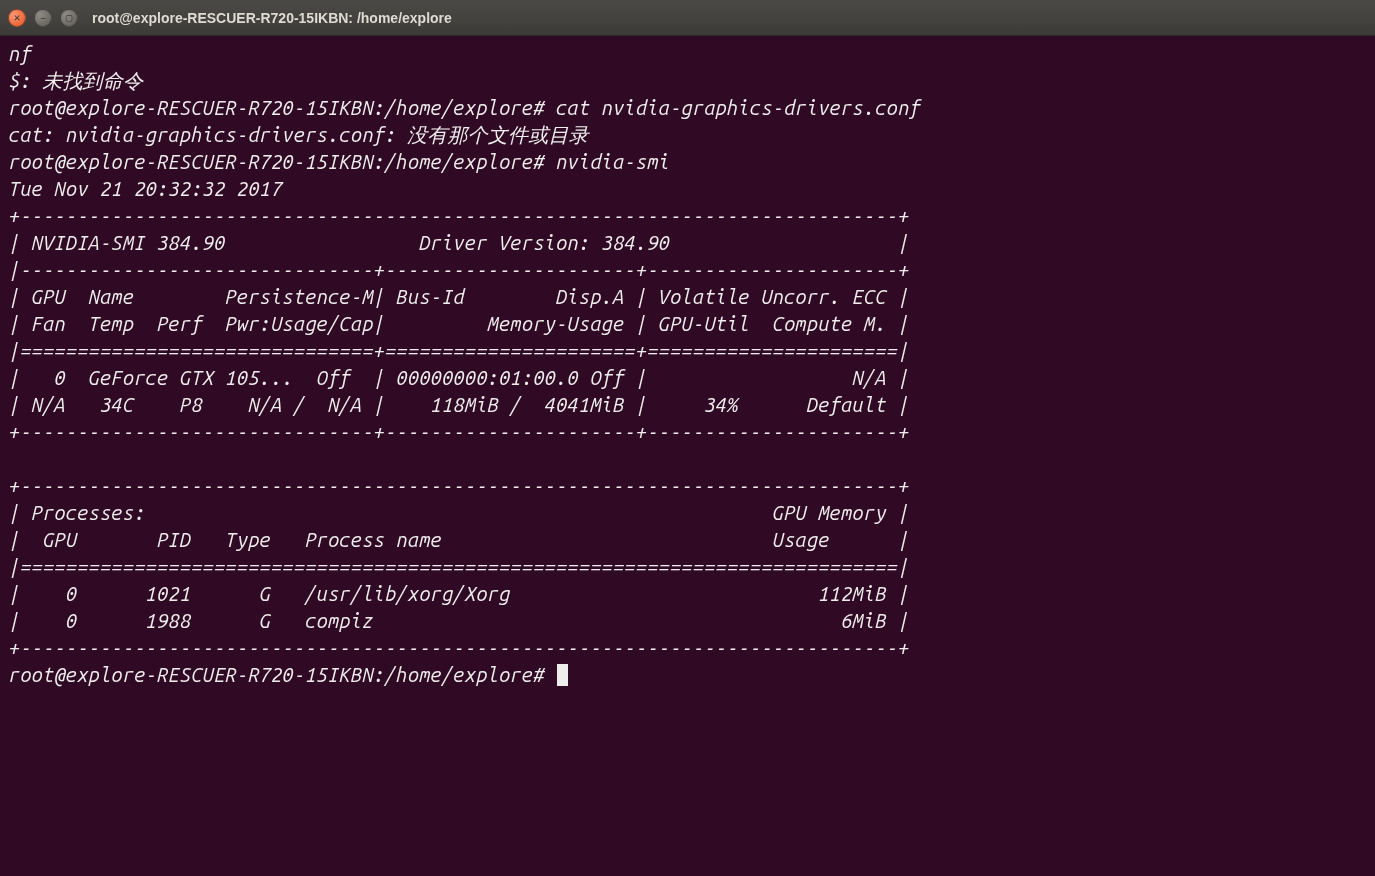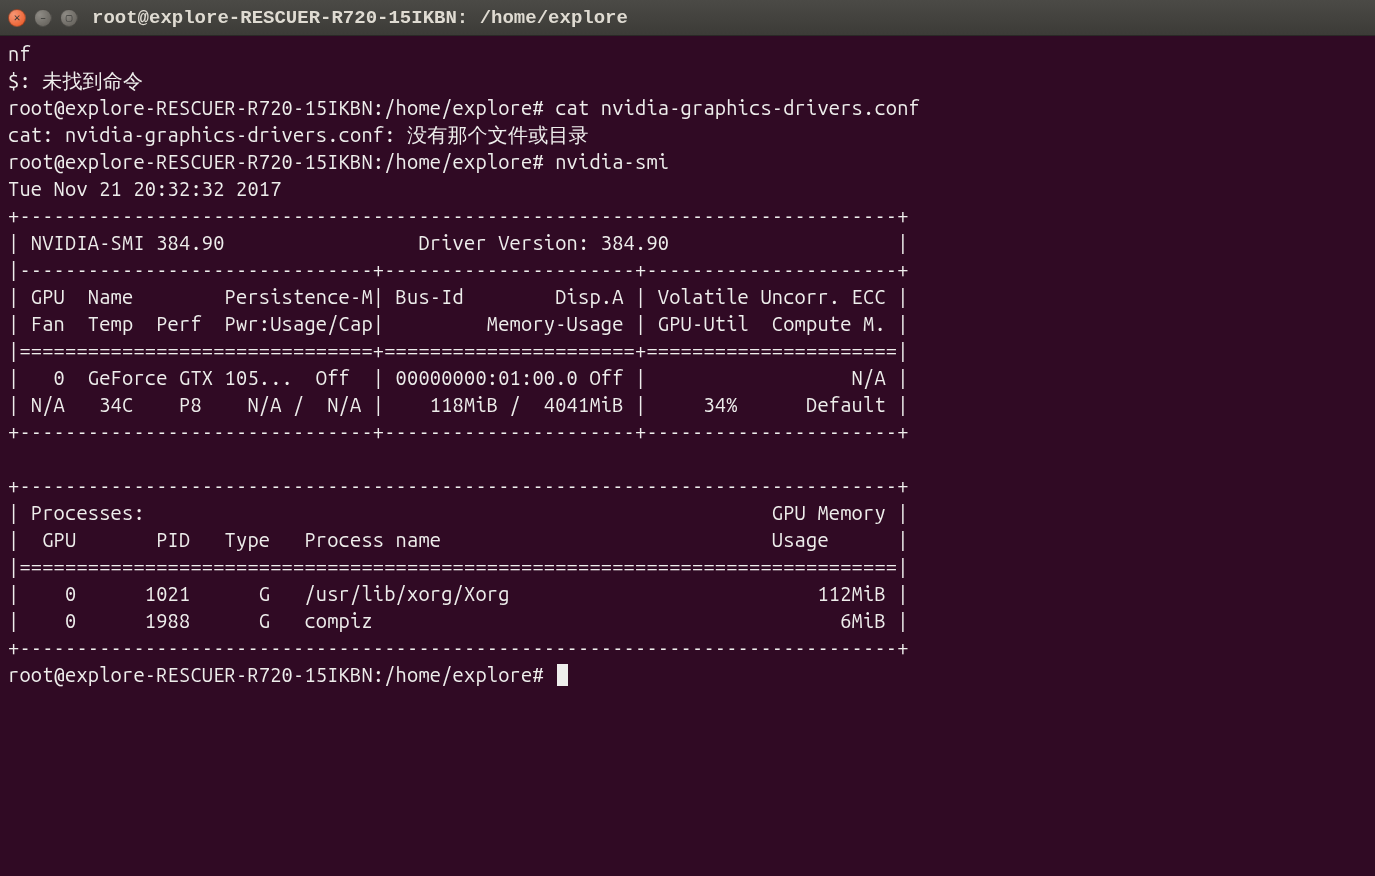--- a/index.html
+++ b/index.html
@@ -30,30 +30,31 @@
     border-radius: 50%;
     display: flex; align-items: center; justify-content: center;
     font-size: 11px;
     color: #3a3a38;
     border: 1px solid rgba(0,0,0,0.35);
   }
   .win-close { background: radial-gradient(circle at 30% 30%, #f79674, #e95420); }
   .win-min, .win-max { background: radial-gradient(circle at 30% 30%, #8e8b85, #5f5c56); }
   .title-text {
     color: #dfdbd2;
-    font-family: Liberation Mono, monospace;
+    font-family: Liberation Sans, sans-serif;
     font-weight: bold;
-    font-size: 19px;
+    font-size: 14px;
     white-space: nowrap;
   }
   .terminal {
     padding: 4px 8px 8px 8px;
     white-space: pre;
     line-height: 1.35;
     letter-spacing: 0.2px;
+    font-style: italic;
   }
   .cursor {
     display: inline-block;
     width: 11px;
     height: 22px;
     background: #eeeeec;
     vertical-align: text-bottom;
     margin-left: 2px;
   }
 </style>

